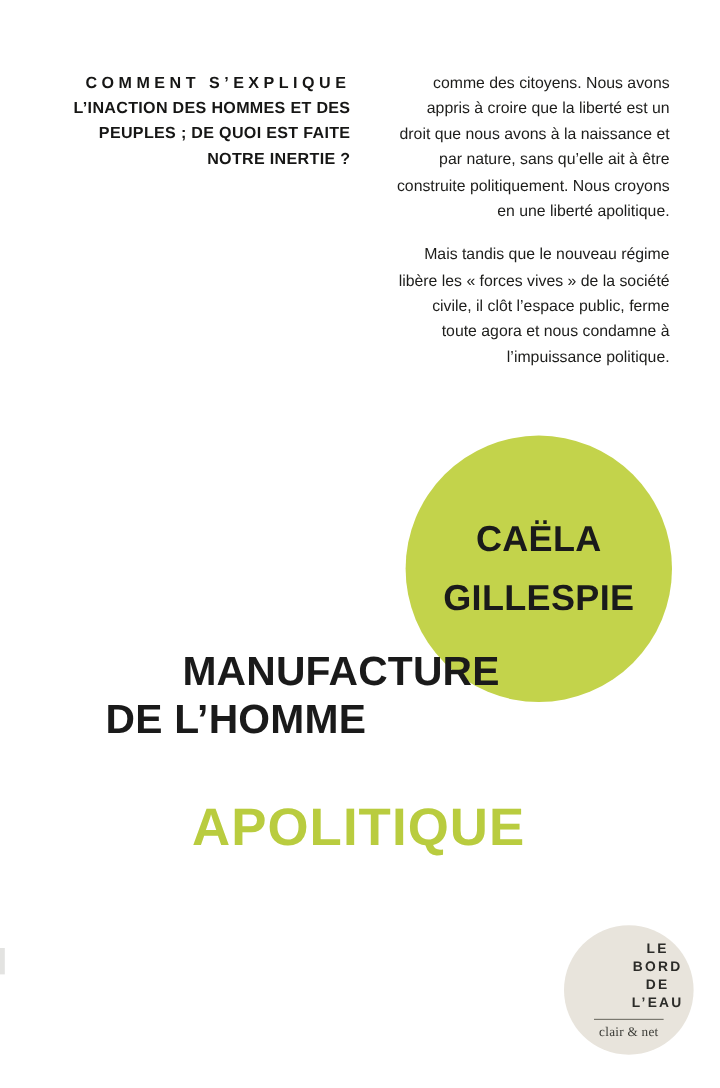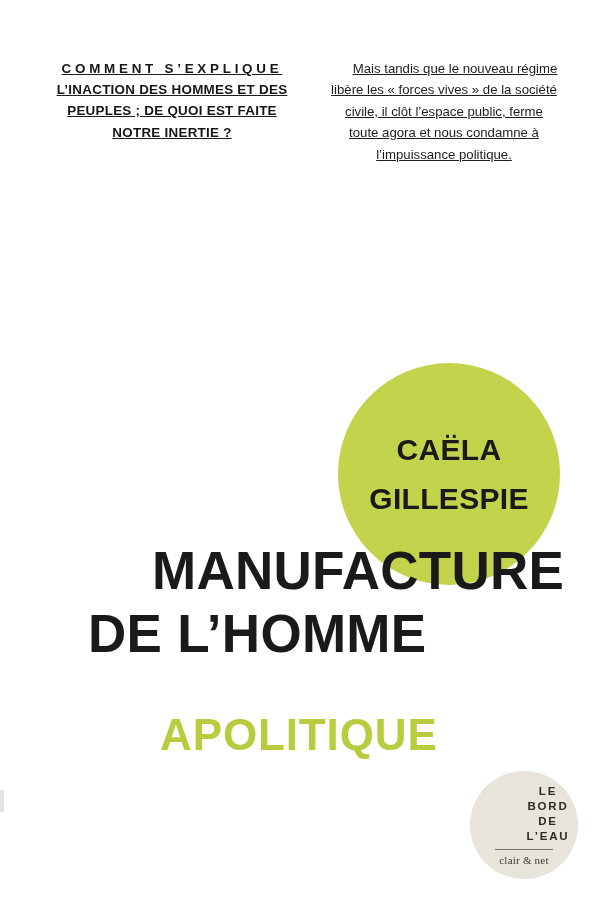--- a/index.html
+++ b/index.html
@@ -21,22 +21,21 @@
     inset: 0;
     background: #ffffff;
   }
 
   
   .col {
     position: absolute;
     font-size: 13.2px;
     line-height: 1.62;
     color: #1d1d1b;
-    text-align: center;
-    text-decoration: underline;
+    text-align: right;
   }
   .col-left {
     left: 52px;
     top: 58px;
     width: 240px;
   }
   .col-right {
     left: 330px;
     top: 58px;
     width: 228px;
@@ -93,21 +92,21 @@
   
   .title-block {
     position: absolute;
     left: 0;
     top: 540px;
     width: 600px;
     z-index: 4;
   }
   .title-line {
     font-weight: bold;
-    font-size: 53px;
+    font-size: 34px;
     line-height: 1.18;
     letter-spacing: 0.005em;
     color: #1a1a1a;
     white-space: nowrap;
   }
   .title-line-1 { margin-left: 152px; }
   .title-line-2 { margin-left: 88px; }
   .title-line-3 {
     margin-left: 160px;
     margin-top: 44px;
@@ -165,20 +164,21 @@
 </head>
 <body>
 
 <div class="page">
 
   <div class="col col-left">
     <p class="heading"><span class="spaced">COMMENT S’EXPLIQUE</span> <span>L’INACTION DES HOMMES ET DES PEUPLES ; DE QUOI EST FAITE NOTRE INERTIE ?</span></p>
   </div>
 
   <div class="col col-right">
+    <p class="para no-indent">comme des citoyens. Nous avons appris à croire que la liberté est un droit que nous avons à la naissance et par nature, sans qu’elle ait à être construite politiquement. Nous croyons en une liberté apolitique.</p>
     <p class="para">Mais tandis que le nouveau régime libère les « forces vives » de la société civile, il clôt l’espace public, ferme toute agora et nous condamne à l’impuissance politique.</p>
   </div>
 
   <div class="author-circle">
     <div class="author-name">CAËLA</div>
     <div class="author-name">GILLESPIE</div>
   </div>
 
   <div class="title-block">
     <div class="title-line title-line-1">MANUFACTURE</div>

